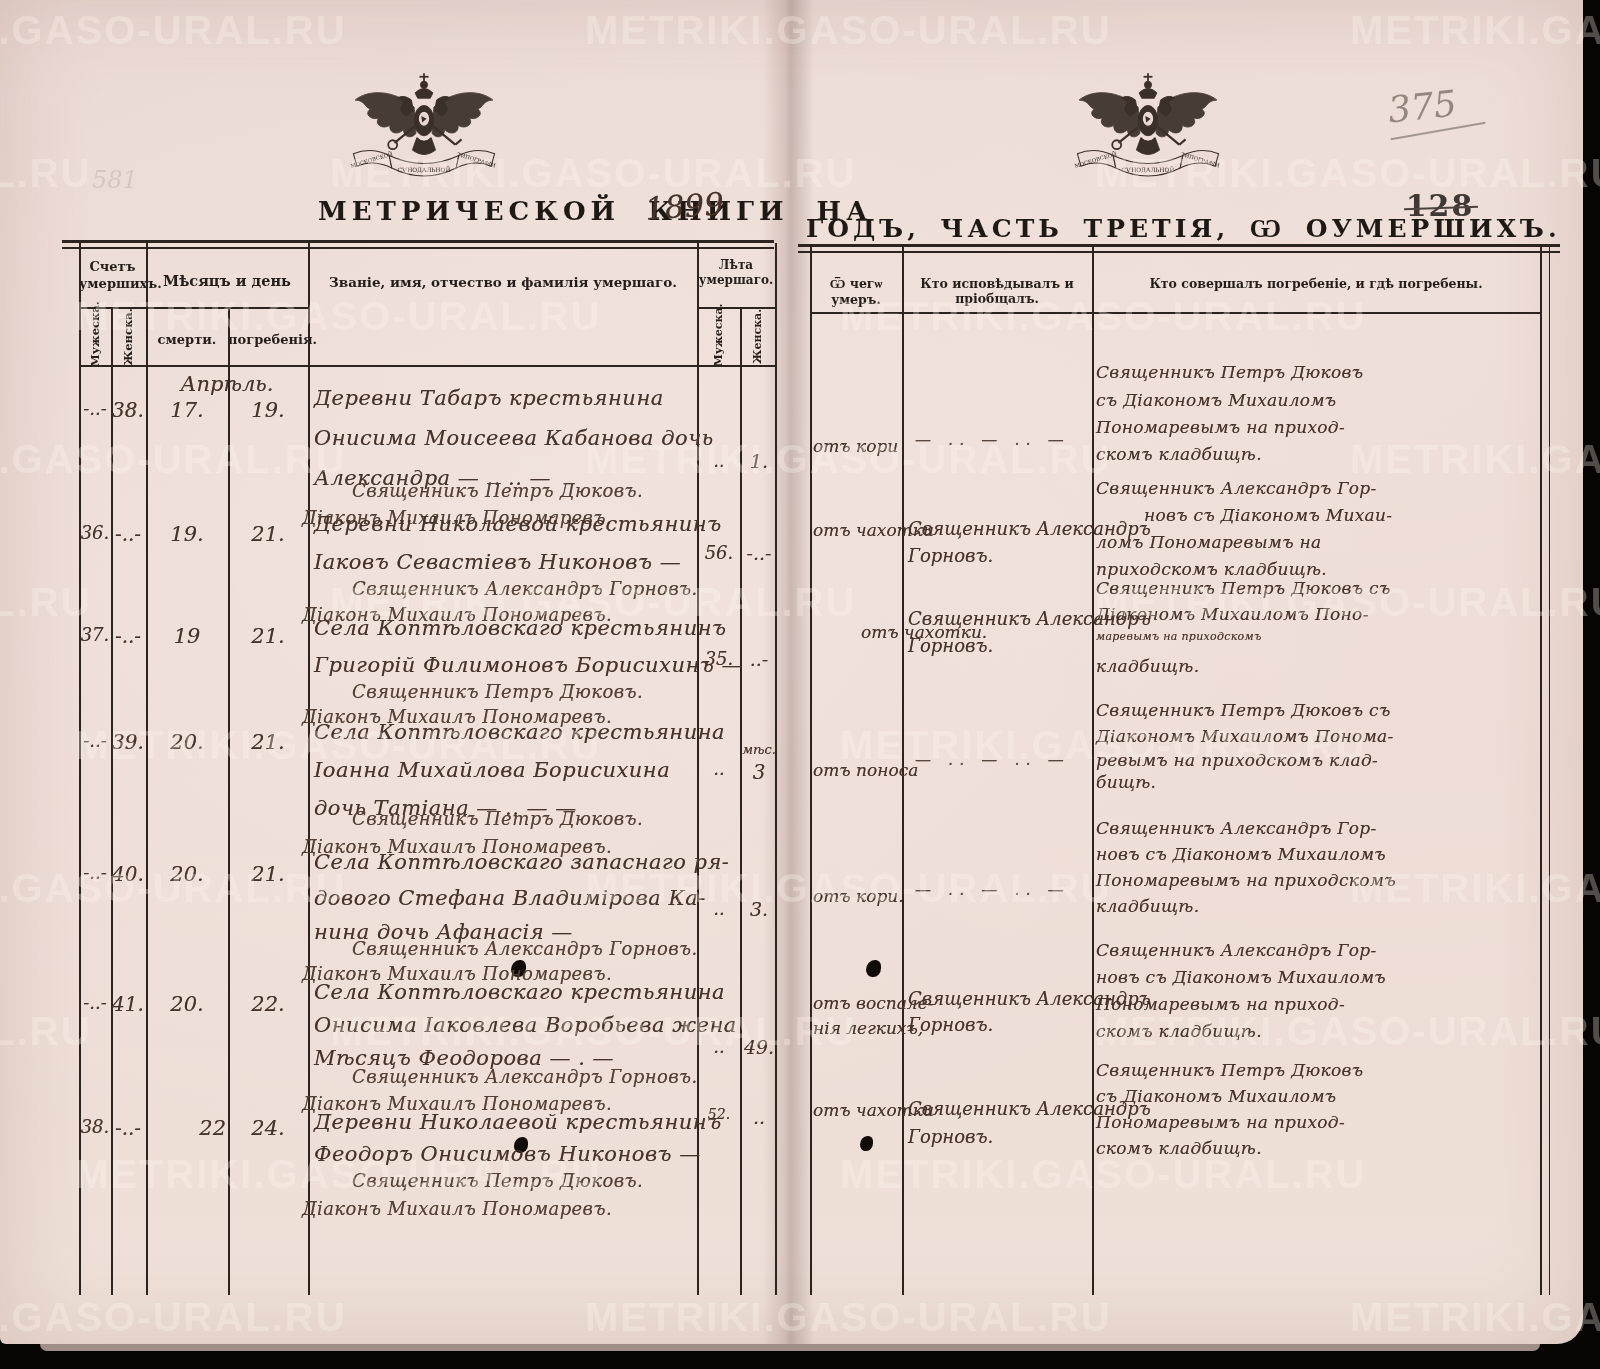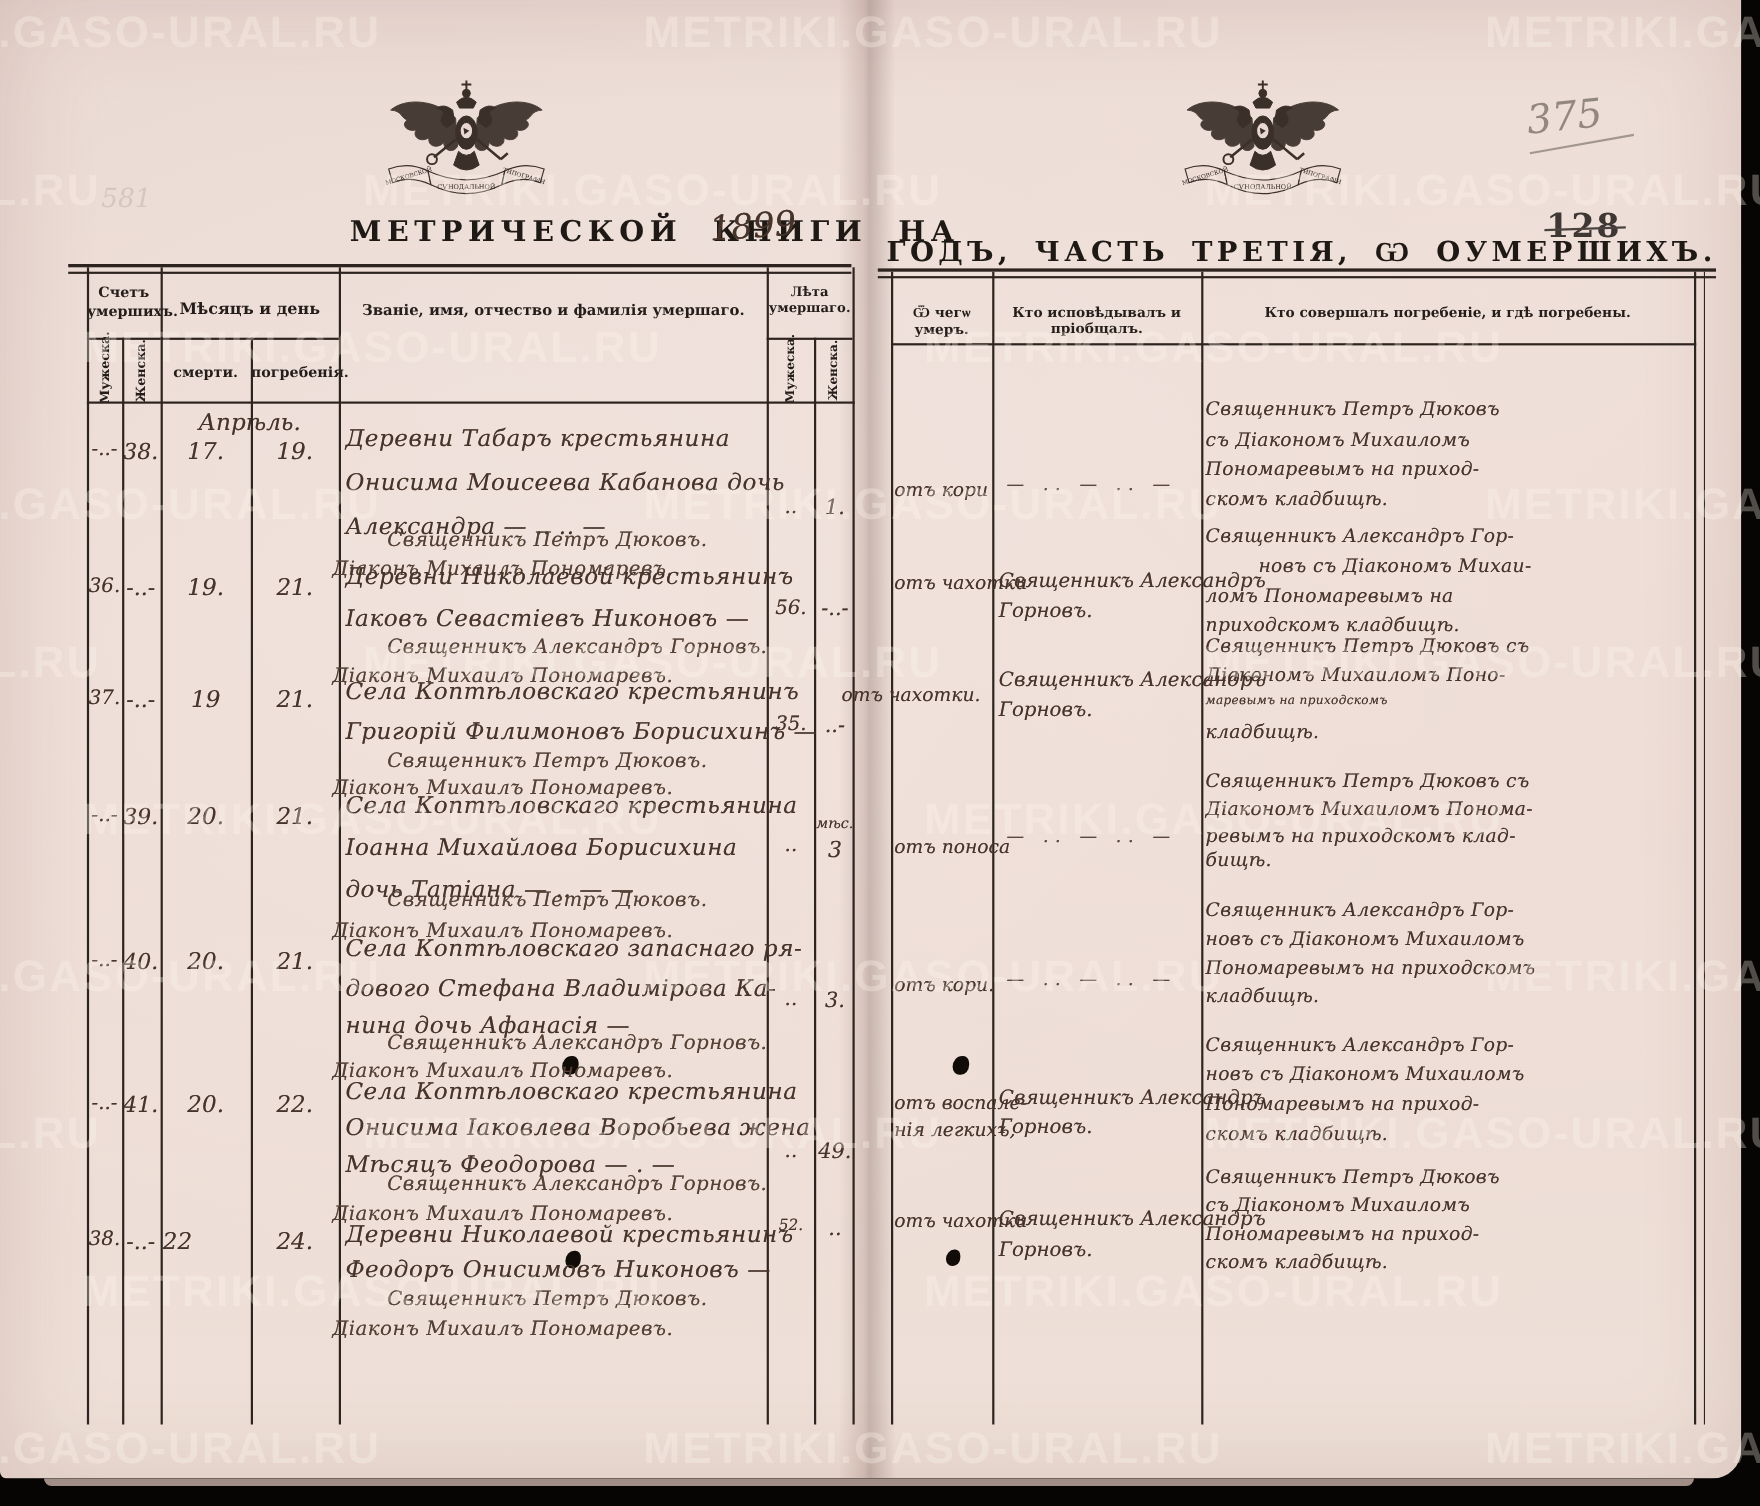--- a/index.html
+++ b/index.html
@@ -173,21 +173,21 @@
     <div class="hw" style="left: 80px; top: 624px; font-size: 18px; width: 30px; text-align: center;">37.</div>
     <div class="hw" style="left: 111px; top: 624px; font-size: 20px; width: 34px; text-align: center;">-..-</div>
     <div class="hw" style="left: 148px; top: 624px; font-size: 21px; width: 78px; text-align: center;">19</div>
     <div class="hw" style="left: 230px; top: 624px; font-size: 21px; width: 76px; text-align: center;">21.</div>
     <div class="hw" style="left: 314px; top: 616px; font-size: 21px; letter-spacing: 0.5px;">Села Коптѣловскаго крестьянинъ</div>
     <div class="hw" style="left: 314px; top: 653px; font-size: 21px; letter-spacing: 0.5px;">Григорій Филимоновъ Борисихинъ —</div>
     <div class="hw" style="left: 352px; top: 681px; font-size: 18px; letter-spacing: 0.4px; color: rgb(84, 64, 52);">Священникъ Петръ Дюковъ.</div>
     <div class="hw" style="left: 302px; top: 706px; font-size: 18px; letter-spacing: 0.4px; color: rgb(84, 64, 52);">Діаконъ Михаилъ Пономаревъ.</div>
     <div class="hw" style="left: 699px; top: 648px; font-size: 18px; width: 40px; text-align: center;">35.</div>
     <div class="hw" style="left: 742px; top: 648px; font-size: 19px; width: 34px; text-align: center;">..-</div>
-    <div class="hw" style="left: 765px; top: 622px; font-size: 17px;">отъ чахотки.</div>
+    <div class="hw" style="left: 813px; top: 622px; font-size: 17px; padding-left: 48px;">отъ чахотки.</div>
     <div class="hw" style="left: 908px; top: 608px; font-size: 18px;">Священникъ Александръ</div>
     <div class="hw" style="left: 908px; top: 635px; font-size: 18px;">Горновъ.</div>
     <div class="hw" style="left: 1096px; top: 578px; font-size: 17px; letter-spacing: 0.3px;">Священникъ Петръ Дюковъ съ</div>
     <div class="hw" style="left: 1096px; top: 604px; font-size: 17px; letter-spacing: 0.3px;">Діакономъ Михаиломъ Поно-</div>
     <div class="hw" style="left: 1096px; top: 630px; font-size: 11px; letter-spacing: 0.3px;">маревымъ на приходскомъ</div>
     <div class="hw" style="left: 1096px; top: 656px; font-size: 17px; letter-spacing: 0.3px;">кладбищѣ.</div>
     <div class="hw" style="left: 80px; top: 730px; font-size: 18px; width: 30px; text-align: center;">-..-</div>
     <div class="hw" style="left: 111px; top: 730px; font-size: 20px; width: 34px; text-align: center;">39.</div>
     <div class="hw" style="left: 148px; top: 730px; font-size: 21px; width: 78px; text-align: center;">20.</div>
     <div class="hw" style="left: 230px; top: 730px; font-size: 21px; width: 76px; text-align: center;">21.</div>
@@ -236,21 +236,21 @@
     <div class="hw" style="left: 813px; top: 993px; font-size: 17px;">отъ воспале-</div>
     <div class="hw" style="left: 813px; top: 1018px; font-size: 17px;">нія легкихъ,</div>
     <div class="hw" style="left: 908px; top: 988px; font-size: 18px;">Священникъ Александръ</div>
     <div class="hw" style="left: 908px; top: 1014px; font-size: 18px;">Горновъ.</div>
     <div class="hw" style="left: 1096px; top: 940px; font-size: 17px; letter-spacing: 0.3px;">Священникъ Александръ Гор-</div>
     <div class="hw" style="left: 1096px; top: 967px; font-size: 17px; letter-spacing: 0.3px;">новъ съ Діакономъ Михаиломъ</div>
     <div class="hw" style="left: 1096px; top: 994px; font-size: 17px; letter-spacing: 0.3px;">Пономаревымъ на приход-</div>
     <div class="hw" style="left: 1096px; top: 1021px; font-size: 17px; letter-spacing: 0.3px;">скомъ кладбищѣ.</div>
     <div class="hw" style="left: 80px; top: 1116px; font-size: 18px; width: 30px; text-align: center;">38.</div>
     <div class="hw" style="left: 111px; top: 1116px; font-size: 20px; width: 34px; text-align: center;">-..-</div>
-    <div class="hw" style="left: 148px; top: 1116px; font-size: 21px; width: 78px; text-align: left;">22</div>
+    <div class="hw" style="left: 148px; top: 1116px; font-size: 21px; width: 78px; text-align: right;">22</div>
     <div class="hw" style="left: 230px; top: 1116px; font-size: 21px; width: 76px; text-align: center;">24.</div>
     <div class="hw" style="left: 314px; top: 1110px; font-size: 21px; letter-spacing: 0.5px;">Деревни Николаевой крестьянинъ</div>
     <div class="hw" style="left: 314px; top: 1142px; font-size: 21px; letter-spacing: 0.5px;">Феодоръ Онисимовъ Никоновъ —</div>
     <div class="hw" style="left: 352px; top: 1170px; font-size: 18px; letter-spacing: 0.4px; color: rgb(84, 64, 52);">Священникъ Петръ Дюковъ.</div>
     <div class="hw" style="left: 302px; top: 1198px; font-size: 18px; letter-spacing: 0.4px; color: rgb(84, 64, 52);">Діаконъ Михаилъ Пономаревъ.</div>
     <div class="hw" style="left: 699px; top: 1106px; font-size: 14px; width: 40px; text-align: center;">52.</div>
     <div class="hw" style="left: 742px; top: 1106px; font-size: 19px; width: 34px; text-align: center;">..</div>
     <div class="hw" style="left: 813px; top: 1100px; font-size: 17px;">отъ чахотки</div>
     <div class="hw" style="left: 908px; top: 1098px; font-size: 18px;">Священникъ Александръ</div>
     <div class="hw" style="left: 908px; top: 1126px; font-size: 18px;">Горновъ.</div>

